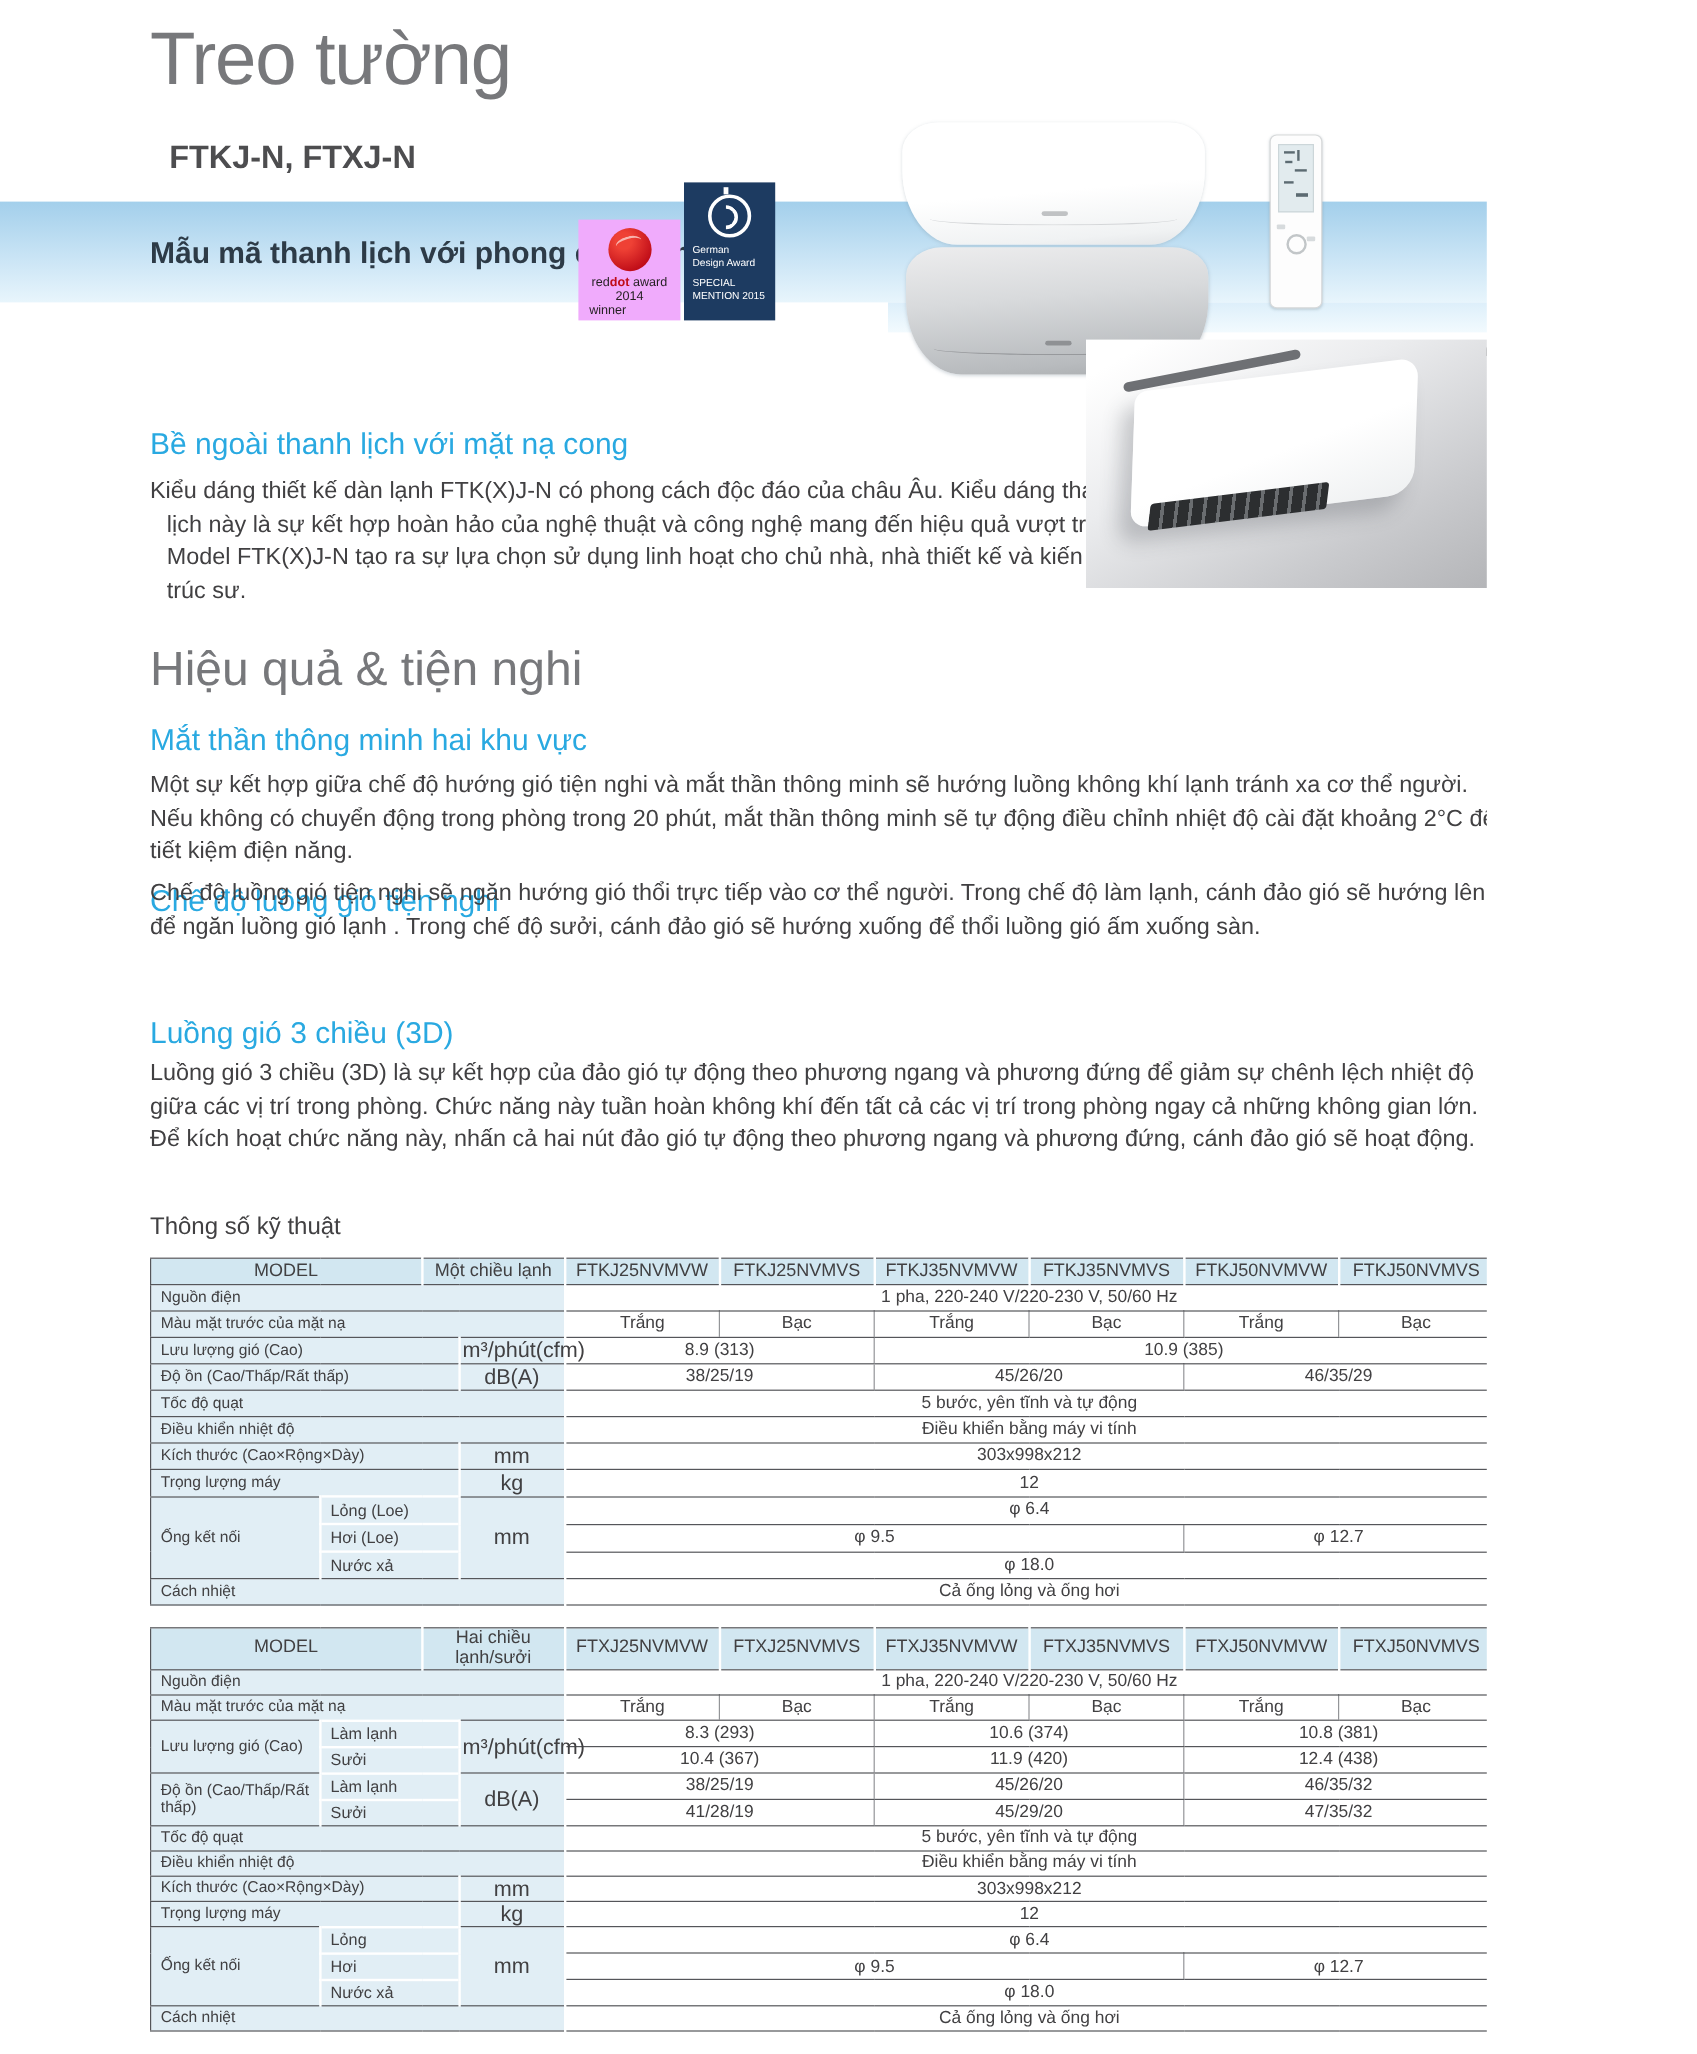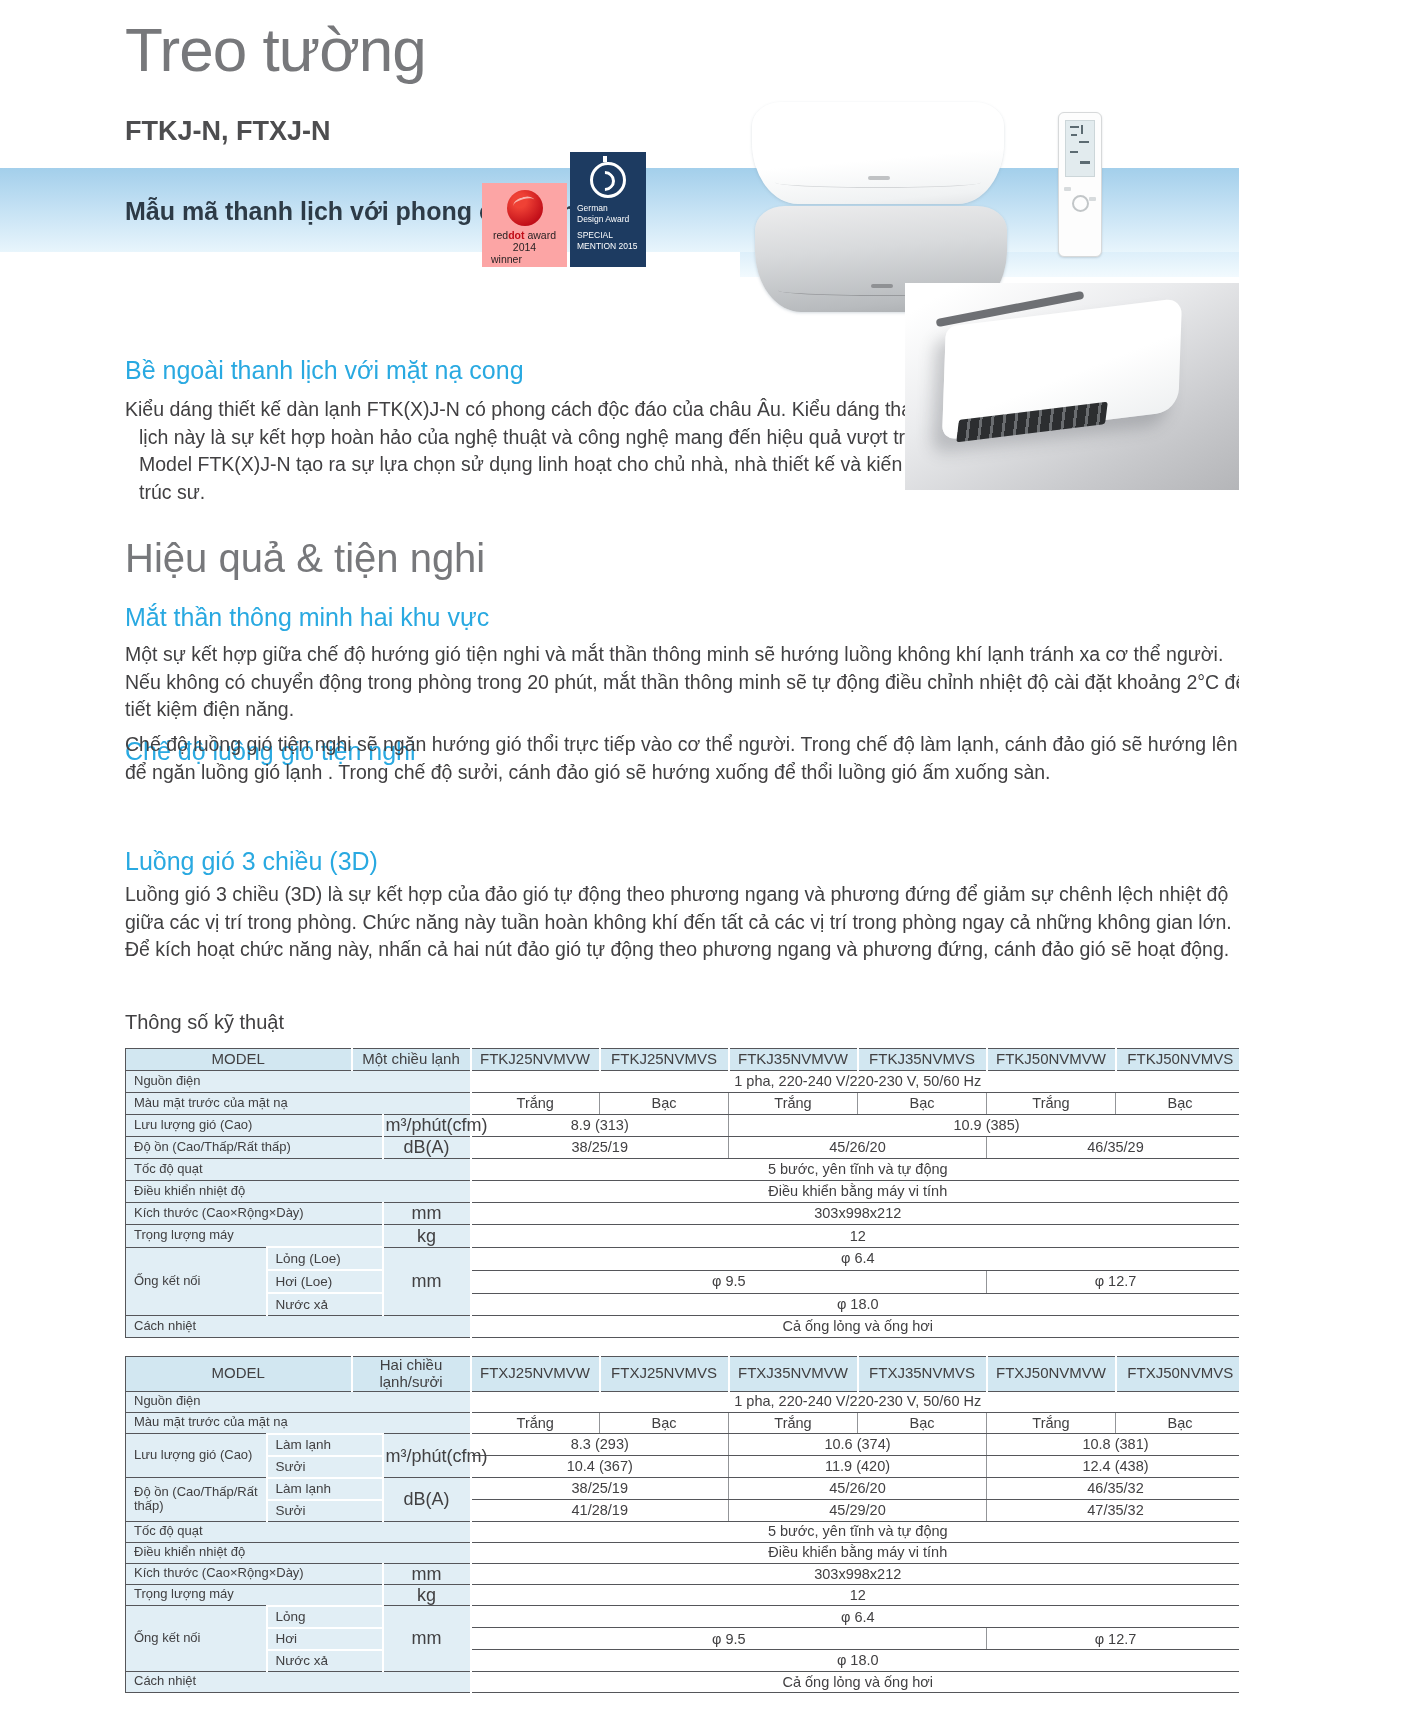--- a/index.html
+++ b/index.html
@@ -2,29 +2,29 @@
 <html><head>
 <meta charset="utf-8">
 <style>
   html,body{margin:0;padding:0;background:#fff;}
   #page{position:relative;width:1239px;height:1712px;background:#fff;overflow:hidden;
         font-family:"Liberation Sans","DejaVu Sans",sans-serif;color:#414042;}
   .abs{position:absolute;}
 
   
   .title{left:125px;top:14px;font-size:62px;font-weight:400;color:#77787b;letter-spacing:-1px;}
-  .models{left:125px;top:116px;font-size:27px;font-weight:bold;color:#4d4d4f;}
+  .models{left:141px;top:116px;font-size:27px;font-weight:bold;color:#4d4d4f;}
   .banner{left:0;top:168px;width:1240px;height:84px;
           background:linear-gradient(180deg,#a3cfeb 0%,#c9e4f5 55%,#e8f5fc 100%);}
   .banner-ext{left:740px;top:252px;width:500px;height:25px;
           background:linear-gradient(180deg,#ddeffa,#f2fafe);}
   .tagline{left:125px;top:197px;font-size:25px;font-weight:bold;color:#2d3b47;}
 
   
-  .reddot{left:482px;top:183px;width:85px;height:84px;background:#fca5a5;text-align:center;}
+  .reddot{left:482px;top:183px;width:85px;height:84px;background:#f0abfc;text-align:center;}
   .rd-circle{position:relative;width:36px;height:36px;border-radius:50%;margin:7px auto 3px;
              background:radial-gradient(circle at 35% 30%,#ef4135 20%,#c00d18 75%);}
   .rd-circle:after{content:"";position:absolute;left:6px;top:7px;width:22px;height:10px;
              border-radius:50%;border-top:2px solid #f8b4ae;transform:rotate(-15deg);}
   .rd-line1{font-size:10.5px;color:#231f20;line-height:12px;}
   .rd-red{color:#c00d18;font-weight:bold;}
   .rd-line2{font-size:10.5px;color:#231f20;text-align:left;padding-left:9px;line-height:12px;}
   .gda{left:570px;top:152px;width:76px;height:115px;background:#1d3b61;color:#fff;}
   .gda-logo{position:relative;width:30px;height:30px;border:3px solid #fff;border-radius:50%;
             margin:10px auto 5px;}

